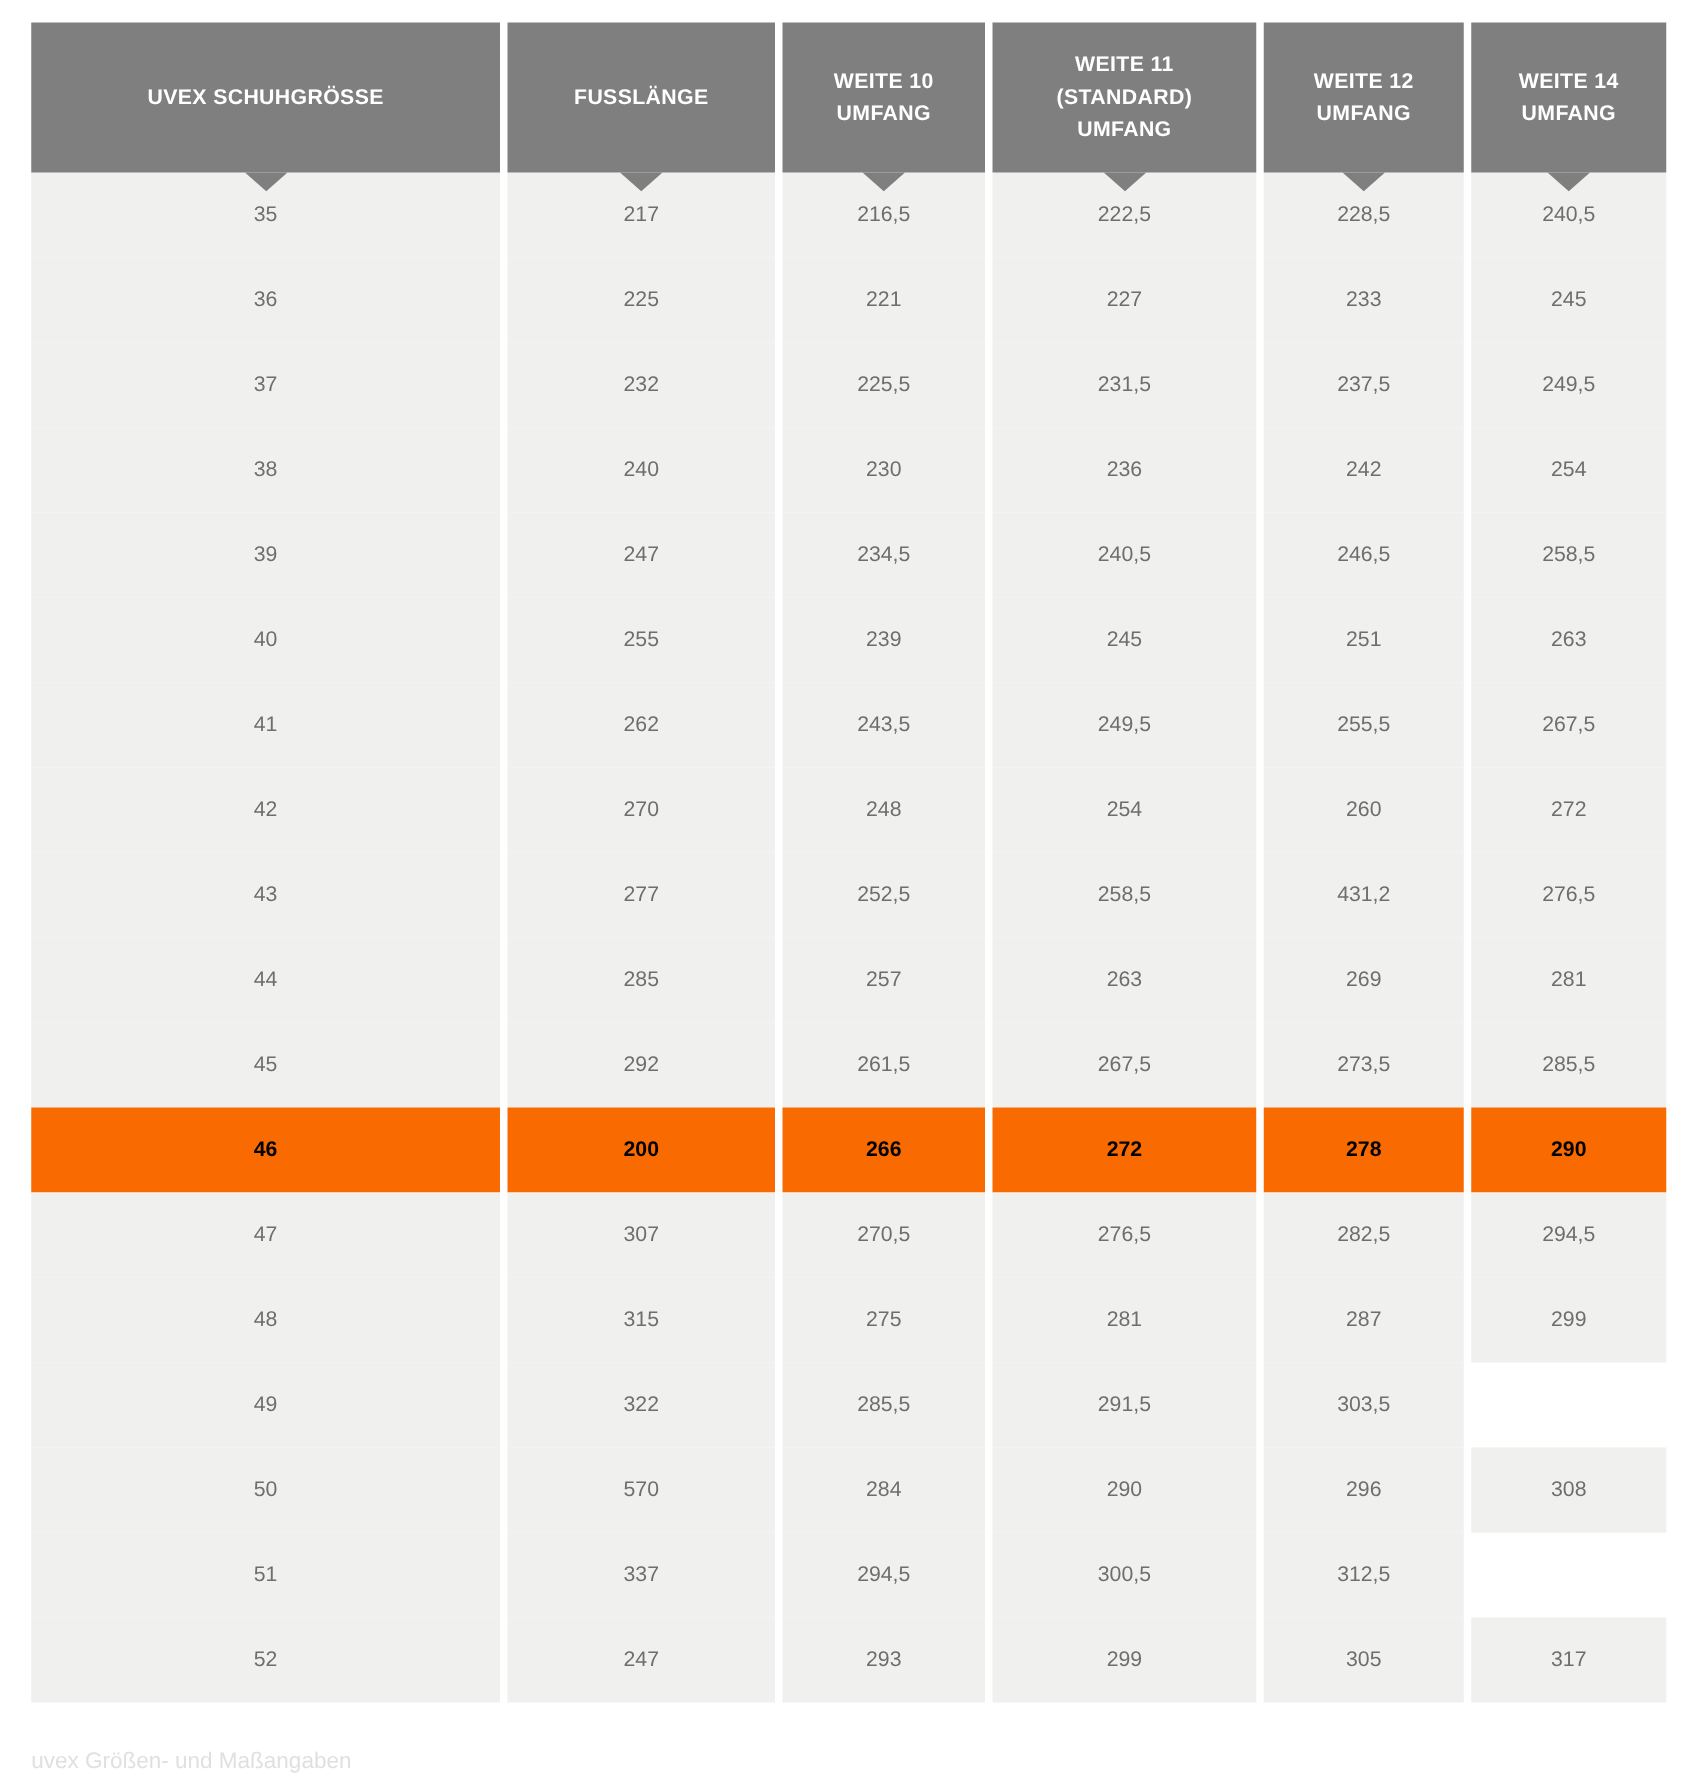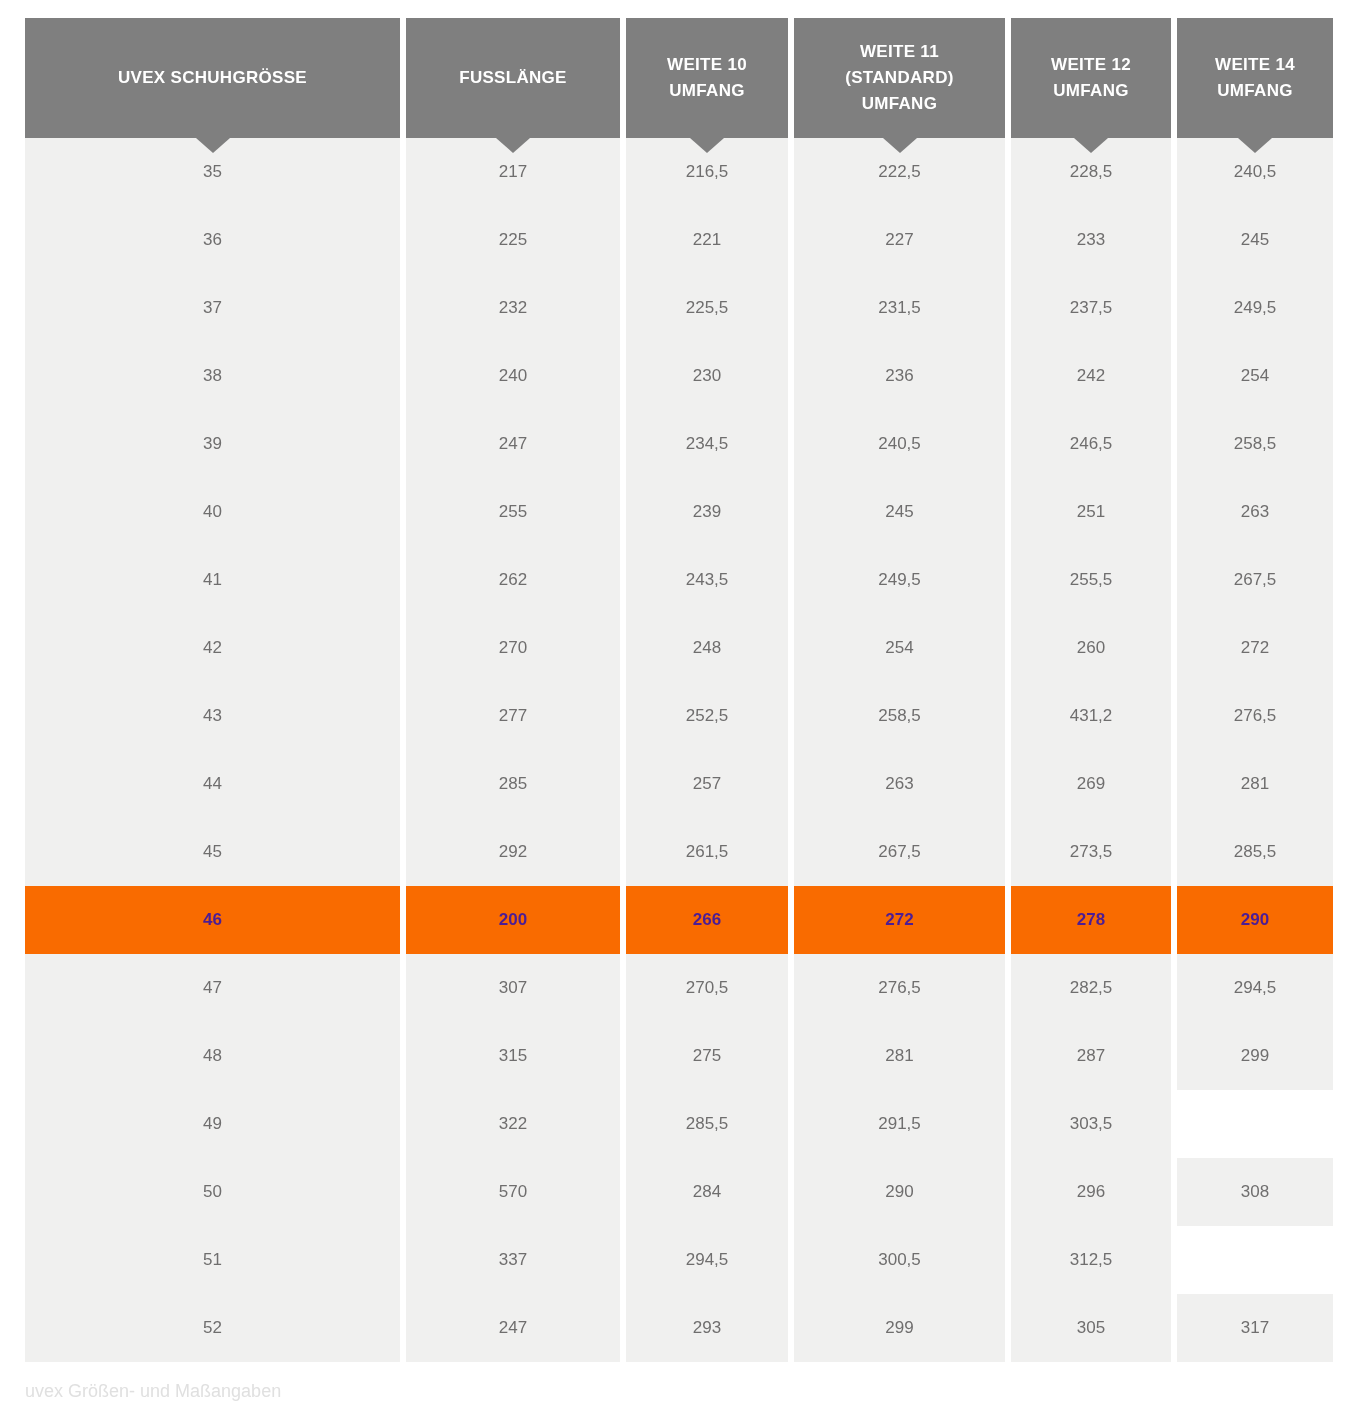--- a/index.html
+++ b/index.html
@@ -54,25 +54,25 @@
     height: 68px;
     background: var(--row-bg);
     color: var(--body-text);
     font-size: 17px;
     display: flex;
     align-items: center;
     justify-content: center;
   }
   .body-row.highlight .cell {
     background: var(--highlight-bg);
-    color: #4c1d95;
+    color: #000000;
     font-weight: 700;
   }
   .caption {
-    margin-top: 19px;
+    margin-top: 36px;
     font-size: 18px;
     color: var(--caption-text);
   }
 </style>
 </head>
 <body>
 
 <div class="page">
   <div class="table-wrap">
 

